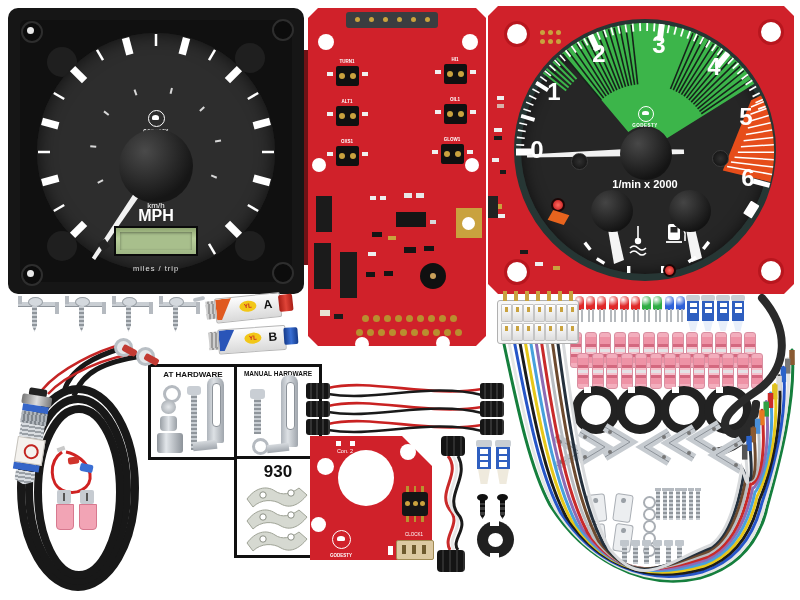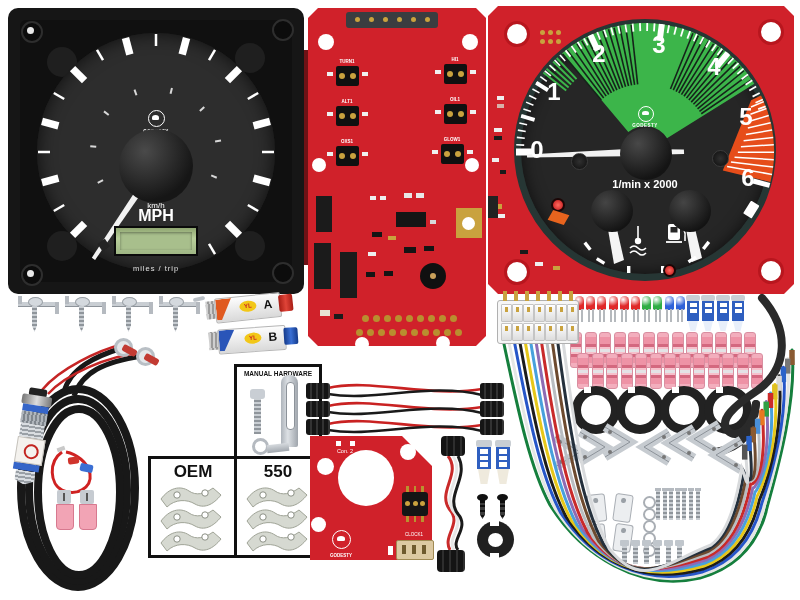--- a/index.html
+++ b/index.html
@@ -610,52 +610,45 @@
       <div class="abs" style="left: 642px; top: 540px; width: 9px; height: 6px; background: rgb(192, 198, 204); border-radius: 1px;"></div>
       <div class="abs thread" style="left: 644px; top: 546px; width: 4.5px; height: 18px;"></div>
       <div class="abs" style="left: 653px; top: 540px; width: 9px; height: 6px; background: rgb(192, 198, 204); border-radius: 1px;"></div>
       <div class="abs thread" style="left: 655px; top: 546px; width: 4.5px; height: 18px;"></div>
       <div class="abs" style="left: 664px; top: 540px; width: 9px; height: 6px; background: rgb(192, 198, 204); border-radius: 1px;"></div>
       <div class="abs thread" style="left: 666px; top: 546px; width: 4.5px; height: 18px;"></div>
       <div class="abs" style="left: 675px; top: 540px; width: 9px; height: 6px; background: rgb(192, 198, 204); border-radius: 1px;"></div>
       <div class="abs thread" style="left: 677px; top: 546px; width: 4.5px; height: 18px;"></div>
     </div>
 
+  <div class="box" style="left:148px;top:364px;width:84px;height:90px;z-index:4;">
+    <div class="boxtitle" style="font-size:8px;">AT HARDWARE</div>
+    <div class="abs" style="left:12px;top:18px;width:12px;height:12px;border-radius:50%;border:3px solid #b5bac0;"></div>
+    <div class="abs" style="left:10px;top:33px;width:15px;height:14px;border-radius:50%;background:radial-gradient(#e4e7ea,#9aa0a6);"></div>
+    <div class="abs" style="left:9px;top:49px;width:17px;height:15px;border-radius:4px;background:linear-gradient(90deg,#9aa0a6,#e0e4e8,#9aa0a6);"></div>
+    <div class="abs" style="left:6px;top:66px;width:26px;height:20px;border-radius:3px;background:linear-gradient(90deg,#8d939a,#e2e6ea 35%,#8d939a);"></div>
+    <div class="abs" style="left:36px;top:19px;width:14px;height:9px;border-radius:3px;background:#c9ced4;"></div>
+    <div class="abs thread" style="left:40px;top:27px;width:6px;height:56px;"></div>
+    <div class="abs" style="left:56px;top:10px;width:17px;height:66px;border-radius:8px 8px 2px 2px;background:linear-gradient(90deg,#aeb4bb,#dde1e5 40%,#9fa5ac);">
+      <div class="abs" style="left:5px;top:6px;width:7px;height:42px;border-radius:4px;background:#fff;border:1px solid #8d939a;"></div>
+    </div>
+    <div class="abs" style="left:42px;top:74px;width:24px;height:9px;background:linear-gradient(#d6dade,#a1a7ae);transform:rotate(-6deg);"></div>
+  </div>
   <div class="box" style="left:234px;top:364px;width:82px;height:90px;z-index:4;">
     <div class="boxtitle" style="font-size:6.5px;">MANUAL HARDWARE</div>
     <div class="abs" style="left:13px;top:22px;width:15px;height:10px;border-radius:3px;background:#c9ced4;"></div>
     <div class="abs thread" style="left:17px;top:31px;width:6.5px;height:36px;"></div>
     <div class="abs" style="left:15px;top:71px;width:11px;height:11px;border-radius:50%;border:3px solid #b5bac0;"></div>
     <div class="abs" style="left:44px;top:8px;width:17px;height:72px;border-radius:8px 8px 2px 2px;background:linear-gradient(90deg,#aeb4bb,#dde1e5 40%,#9fa5ac);">
       <div class="abs" style="left:5px;top:7px;width:7px;height:46px;border-radius:4px;background:#fff;border:1px solid #8d939a;"></div>
     </div>
     <div class="abs" style="left:30px;top:77px;width:22px;height:8px;background:linear-gradient(#d6dade,#a1a7ae);transform:rotate(-6deg);"></div>
   </div>
-  <div class="box" style="left:148px;top:456px;width:84px;height:96px;z-index:4;">
-    <div class="boxtitle" style="font-size:17px;">OEM</div>
-    <svg class="clipsvg" width="78" height="70" style="left:0px;top:24px;">
-        <g transform="translate(8,2)">
-          <path d="M2,14 C10,3 21,0 30,6 C37,11 46,9 54,3 L62,10 C54,20 45,24 36,19 C28,14 16,14 8,22 Z" fill="#d6d9d1" stroke="#9fa396" stroke-width="1"></path>
-          <circle cx="18" cy="10" r="3.2" fill="#fff" stroke="#8b8f84" stroke-width="1"></circle>
-          <circle cx="46" cy="8" r="3.2" fill="#fff" stroke="#8b8f84" stroke-width="1"></circle>
-        </g>
-        <g transform="translate(8,24)">
-          <path d="M2,14 C10,3 21,0 30,6 C37,11 46,9 54,3 L62,10 C54,20 45,24 36,19 C28,14 16,14 8,22 Z" fill="#d6d9d1" stroke="#9fa396" stroke-width="1"></path>
-          <circle cx="18" cy="10" r="3.2" fill="#fff" stroke="#8b8f84" stroke-width="1"></circle>
-          <circle cx="46" cy="8" r="3.2" fill="#fff" stroke="#8b8f84" stroke-width="1"></circle>
-        </g>
-        <g transform="translate(8,46)">
-          <path d="M2,14 C10,3 21,0 30,6 C37,11 46,9 54,3 L62,10 C54,20 45,24 36,19 C28,14 16,14 8,22 Z" fill="#d6d9d1" stroke="#9fa396" stroke-width="1"></path>
-          <circle cx="18" cy="10" r="3.2" fill="#fff" stroke="#8b8f84" stroke-width="1"></circle>
-          <circle cx="46" cy="8" r="3.2" fill="#fff" stroke="#8b8f84" stroke-width="1"></circle>
-        </g>
-      </svg>
-  </div>
   <div class="box" style="left:234px;top:456px;width:82px;height:96px;z-index:4;">
-    <div class="boxtitle" style="font-size:17px;">550</div>
+    <div class="boxtitle" style="font-size:17px;">930</div>
     <svg class="clipsvg" width="78" height="70" style="left:0px;top:24px;">
         <g transform="translate(8,2)">
           <path d="M2,14 C10,3 21,0 30,6 C37,11 46,9 54,3 L62,10 C54,20 45,24 36,19 C28,14 16,14 8,22 Z" fill="#d6d9d1" stroke="#9fa396" stroke-width="1"></path>
           <circle cx="18" cy="10" r="3.2" fill="#fff" stroke="#8b8f84" stroke-width="1"></circle>
           <circle cx="46" cy="8" r="3.2" fill="#fff" stroke="#8b8f84" stroke-width="1"></circle>
         </g>
         <g transform="translate(8,24)">
           <path d="M2,14 C10,3 21,0 30,6 C37,11 46,9 54,3 L62,10 C54,20 45,24 36,19 C28,14 16,14 8,22 Z" fill="#d6d9d1" stroke="#9fa396" stroke-width="1"></path>
           <circle cx="18" cy="10" r="3.2" fill="#fff" stroke="#8b8f84" stroke-width="1"></circle>
           <circle cx="46" cy="8" r="3.2" fill="#fff" stroke="#8b8f84" stroke-width="1"></circle>

